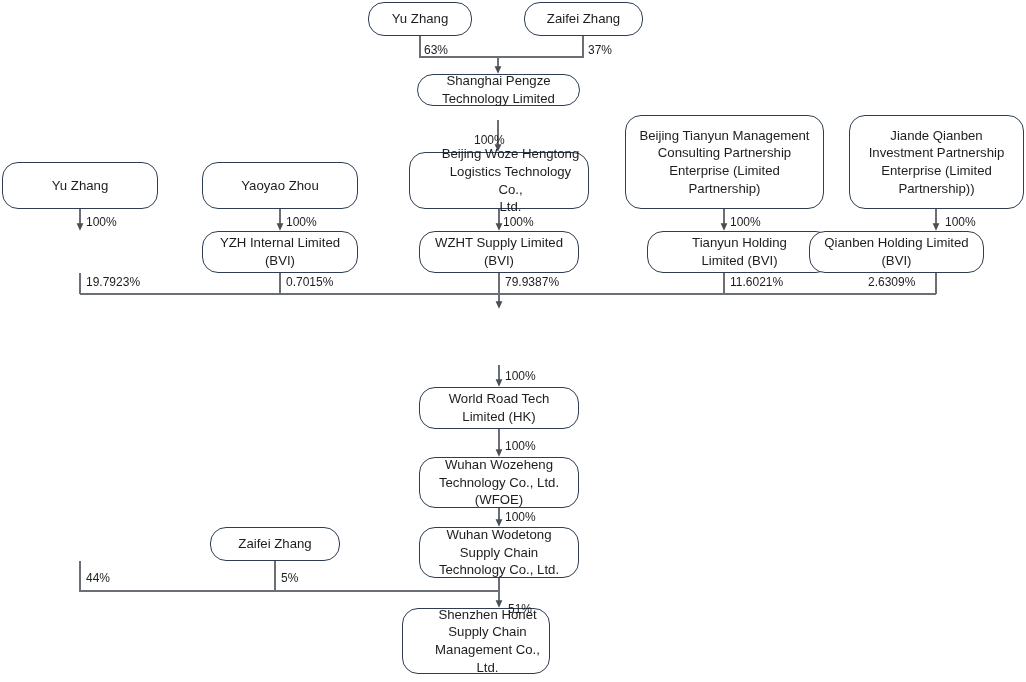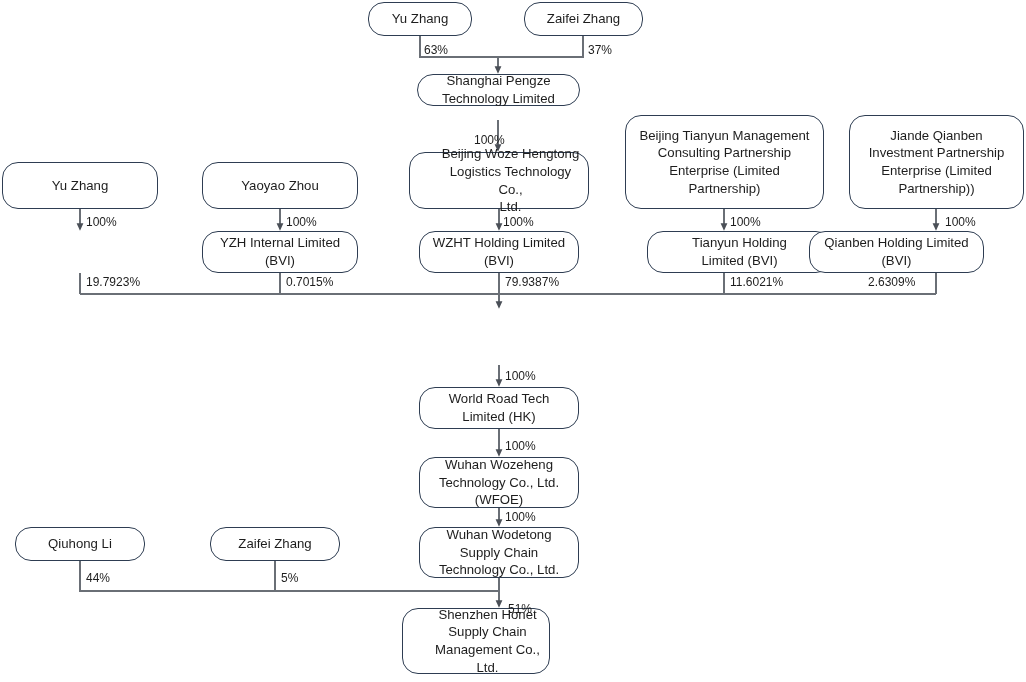--- a/index.html
+++ b/index.html
@@ -113,32 +113,31 @@
   <div class="node" style="left:625px; top:115px; width:199px; height:94px;">Beijing Tianyun Management
 Consulting Partnership
 Enterprise (Limited
 Partnership)</div>
   <div class="node" style="left:849px; top:115px; width:175px; height:94px;">Jiande Qianben
 Investment Partnership
 Enterprise (Limited
 Partnership))</div>
   <div class="node" style="left:202px; top:231px; width:156px; height:42px;">YZH Internal Limited
 (BVI)</div>
-  <div class="node" style="left:419px; top:231px; width:160px; height:42px;">WZHT Holding Limited
+  <div class="node" style="left:419px; top:231px; width:160px; height:42px;">WZHT Supply Limited
 (BVI)</div>
   <div class="node" style="left:647px; top:231px; width:185px; height:42px;">Tianyun Holding
 Limited (BVI)</div>
   <div class="node" style="left:809px; top:231px; width:175px; height:42px;">Qianben Holding Limited
 (BVI)</div>
   <div class="node" style="left:419px; top:387px; width:160px; height:42px;">World Road Tech
 Limited (HK)</div>
   <div class="node" style="left:419px; top:457px; width:160px; height:51px;">Wuhan Wozeheng
 Technology Co., Ltd.
 (WFOE)</div>
-  <div class="node" style="left:15px;  top:527px; width:130px; height:34px;">Qiuhong Li</div>
   <div class="node" style="left:210px; top:527px; width:130px; height:34px;">Zaifei Zhang</div>
   <div class="node" style="left:419px; top:527px; width:160px; height:51px;">Wuhan Wodetong
 Supply Chain
 Technology Co., Ltd.</div>
   <div class="node" style="left:402px; top:608px; width:148px; height:66px;padding-left:28px;">Shenzhen Honet
 Supply Chain
 Management Co., Ltd.</div>
 
   <div class="edge-label" style="left:424px; top:44px;">63%</div>
   <div class="edge-label" style="left:588px; top:44px;">37%</div>

